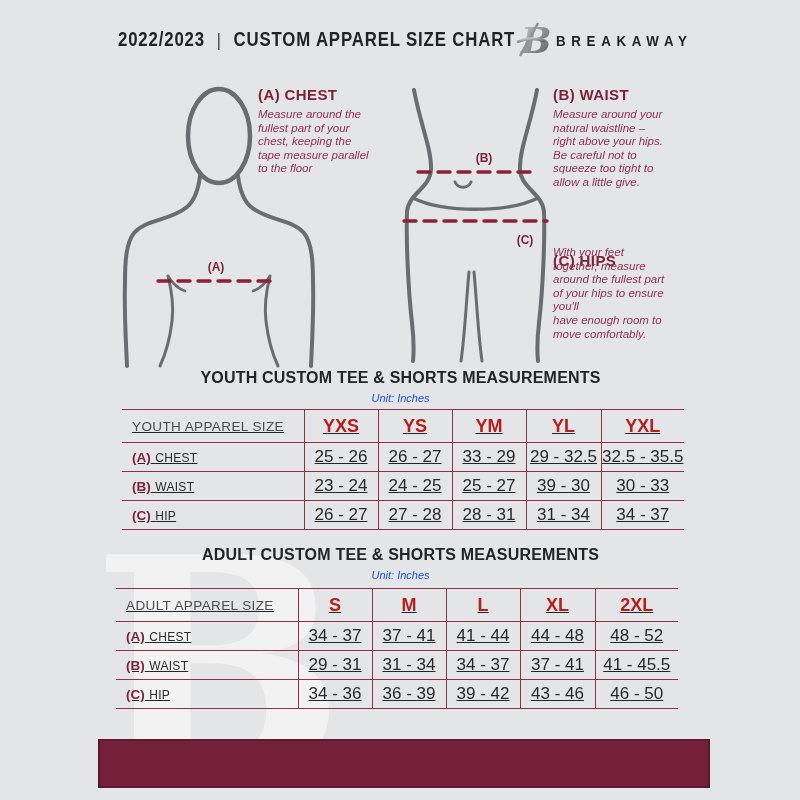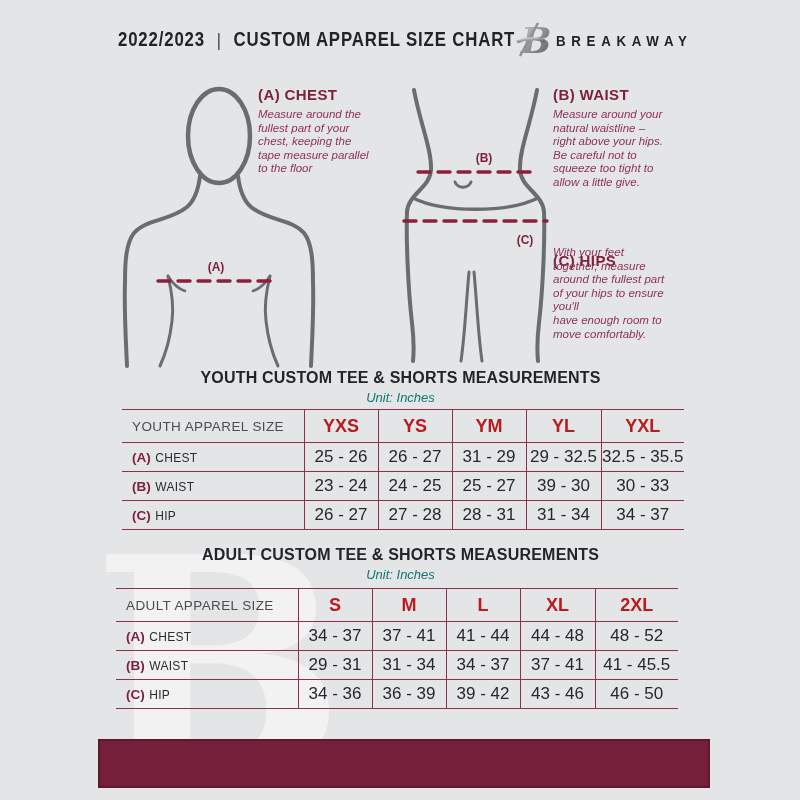--- a/index.html
+++ b/index.html
@@ -16,23 +16,23 @@
   .hdr .pipe{font-weight:400;color:#3a3b3d;font-size:19px;}
   .brand{left:556px;top:33px;font-weight:700;font-size:14px;letter-spacing:6px;color:#222326;
          transform:scaleX(0.95);transform-origin:0 50%;}
   
   .ghead{font-size:15px;font-weight:800;color:#80213c;letter-spacing:.4px;}
   .gpara{font-size:11.5px;line-height:13.6px;font-style:italic;color:#8e3152;
          white-space:pre-line;width:142px;}
   
   .sec-wrap{left:85px;width:631px;text-align:center;}
   .sec-title{font-size:16px;font-weight:700;letter-spacing:.2px;color:#232427;}
-  .sec-unit{font-size:13px;font-style:italic;color:#0f766e;}
-  
-  table.size{border-collapse:collapse;table-layout:fixed;width:562px;background:transparent;}
+  .sec-unit{font-size:11px;font-style:italic;color:#1d4ed8;}
+  
+  table.size{border-collapse:collapse;table-layout:fixed;width:562px;background:transparent;text-decoration:underline;}
   table.size{border-bottom:1.5px solid #8f3049;}
   table.size tr{border-top:1.5px solid #8f3049;}
   table.size td{border-left:1.5px solid #8f3049;padding:0;text-align:center;vertical-align:middle;}
   table.size td:first-child{border-left:none;text-align:left;padding-left:10px;}
   table.size tr.hd{height:33px;}
   table.size tr.bd{height:29px;}
   .col-lbl{font-size:13.5px;font-weight:400;letter-spacing:.4px;color:#4b4c4e;}
   .size-hd{font-size:18px;font-weight:700;color:#b91c1c;}
   .row-prefix{color:#80213c;font-weight:700;font-size:13.5px;}
   .row-label{color:#2a2b2d;font-size:12px;letter-spacing:.3px;}
@@ -148,21 +148,21 @@
         <td class="size-hd">YXS</td>
         <td class="size-hd">YS</td>
         <td class="size-hd">YM</td>
         <td class="size-hd">YL</td>
         <td class="size-hd">YXL</td>
       </tr>
       <tr class="bd">
         <td><span class="row-prefix">(A)</span> <span class="row-label">CHEST</span></td>
         <td class="val">25 - 26</td>
         <td class="val">26 - 27</td>
-        <td class="val">31 - 29</td>
+        <td class="val">33 - 29</td>
         <td class="val">29 - 32.5</td>
         <td class="val">32.5 - 35.5</td>
       </tr>
       <tr class="bd">
         <td><span class="row-prefix">(B)</span> <span class="row-label">WAIST</span></td>
         <td class="val">23 - 24</td>
         <td class="val">24 - 25</td>
         <td class="val">25 - 27</td>
         <td class="val">39 - 30</td>
         <td class="val">30 - 33</td>

